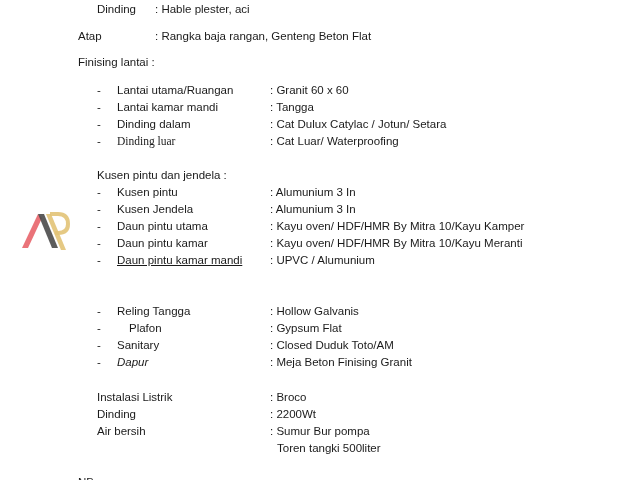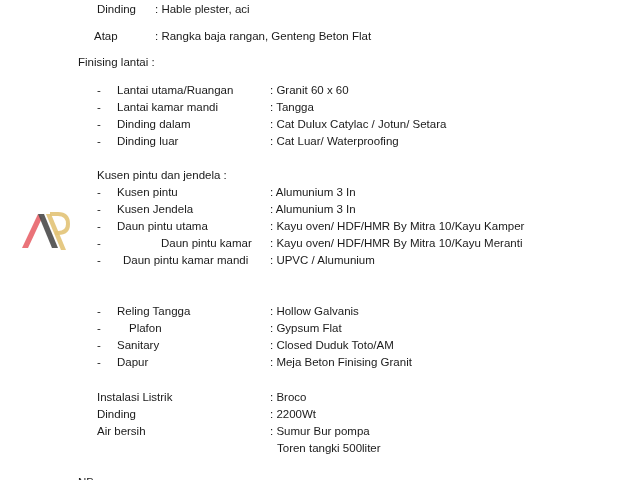--- a/index.html
+++ b/index.html
@@ -40,21 +40,21 @@
     <polygon points="26,8 31,8 46,44 41,44" fill="#e2c377" opacity="0.9"></polygon>
     <path d="M30,8 L38,8 Q48,8 48,18 Q48,27 38,27 L35,27" fill="none" stroke="#e2c377" stroke-width="4" opacity="0.9"></path>
   </svg>
 </div>
 
 <div class="line" style="left:78px; top:1px;">
   <span class="abs" style="left:0;margin-left:19px;">Dinding</span>
   <span class="abs" style="left:77px;">: Hable plester, aci</span>
 </div>
 <div class="line" style="left:78px; top:28px;">
-  <span class="abs" style="left:0;margin-left:16px;">Atap</span>
+  <span class="abs" style="left:0;">Atap</span>
   <span class="abs" style="left:77px;">: Rangka baja rangan, Genteng Beton Flat</span>
 </div>
 
 <div class="line" style="left:78px; top:54px;">Finising lantai  :</div>
 
 <div class="line" style="left:97px; top:82px;">
   <span class="abs" style="left:0;">-</span>
   <span class="abs" style="left:20px;">Lantai utama/Ruangan</span>
   <span class="abs" style="left:173px;">: Granit  60 x 60</span>
 </div>
@@ -63,21 +63,21 @@
   <span class="abs" style="left:20px;">Lantai kamar mandi</span>
   <span class="abs" style="left:173px;">: Tangga</span>
 </div>
 <div class="line" style="left:97px; top:116px;">
   <span class="abs" style="left:0;">-</span>
   <span class="abs" style="left:20px;text-align:center;">Dinding dalam</span>
   <span class="abs" style="left:173px;text-align:center;">: Cat Dulux Catylac / Jotun/ Setara</span>
 </div>
 <div class="line" style="left:97px; top:133px;">
   <span class="abs" style="left:0;">-</span>
-  <span class="abs" style="left:20px;">Dinding luar</span>
+  <span class="abs" style="left:20px;font-family:Liberation Serif, serif;">Dinding luar</span>
   <span class="abs" style="left:173px;">: Cat Luar/ Waterproofing</span>
 </div>
 
 <div class="line" style="left:97px; top:167px;">Kusen pintu dan jendela :</div>
 
 <div class="line" style="left:97px; top:184px;">
   <span class="abs" style="left:0;">-</span>
   <span class="abs" style="left:20px;">Kusen pintu</span>
   <span class="abs" style="left:173px;">: Alumunium 3 In</span>
 </div>
@@ -86,47 +86,47 @@
   <span class="abs" style="left:20px;">Kusen Jendela</span>
   <span class="abs" style="left:173px;">: Alumunium 3 In</span>
 </div>
 <div class="line" style="left:97px; top:218px;">
   <span class="abs" style="left:0;">-</span>
   <span class="abs" style="left:20px;">Daun pintu utama</span>
   <span class="abs" style="left:173px;">: Kayu oven/ HDF/HMR By Mitra 10/Kayu Kamper</span>
 </div>
 <div class="line" style="left:97px; top:235px;">
   <span class="abs" style="left:0;">-</span>
-  <span class="abs" style="left:20px;margin-left:44px;">Daun pintu kamar</span>
+  <span class="abs" style="left:20px;">Daun pintu kamar</span>
   <span class="abs" style="left:173px;">: Kayu oven/ HDF/HMR By Mitra 10/Kayu Meranti</span>
 </div>
 <div class="line" style="left:97px; top:252px;">
   <span class="abs" style="left:0;">-</span>
-  <span class="abs" style="left:26px;">Daun pintu kamar mandi</span>
+  <span class="abs" style="left:20px;text-decoration:underline;">Daun pintu kamar mandi</span>
   <span class="abs" style="left:173px;">: UPVC / Alumunium</span>
 </div>
 
 <div class="line" style="left:97px; top:303px;">
   <span class="abs" style="left:0;">-</span>
   <span class="abs" style="left:20px;">Reling Tangga</span>
   <span class="abs" style="left:173px;text-align:center;">: Hollow  Galvanis</span>
 </div>
 <div class="line" style="left:97px; top:320px;">
   <span class="abs" style="left:0;">-</span>
   <span class="abs" style="left:20px;padding-left:12px;">Plafon</span>
   <span class="abs" style="left:173px;">: Gypsum Flat</span>
 </div>
 <div class="line" style="left:97px; top:337px;">
   <span class="abs" style="left:0;">-</span>
   <span class="abs" style="left:20px;">Sanitary</span>
   <span class="abs" style="left:173px;">: Closed  Duduk Toto/AM</span>
 </div>
 <div class="line" style="left:97px; top:354px;">
   <span class="abs" style="left:0;">-</span>
-  <span class="abs" style="left:20px;">Dapur</span>
+  <span class="abs" style="left:20px;font-style:italic;">Dapur</span>
   <span class="abs" style="left:173px;">: Meja Beton Finising Granit</span>
 </div>
 
 <div class="line" style="left:97px; top:389px;">
   <span class="abs" style="left:0;">Instalasi Listrik</span>
   <span class="abs" style="left:173px;">: Broco</span>
 </div>
 <div class="line" style="left:97px; top:406px;">
   <span class="abs" style="left:0;">Dinding</span>
   <span class="abs" style="left:173px;">: 2200Wt</span>

